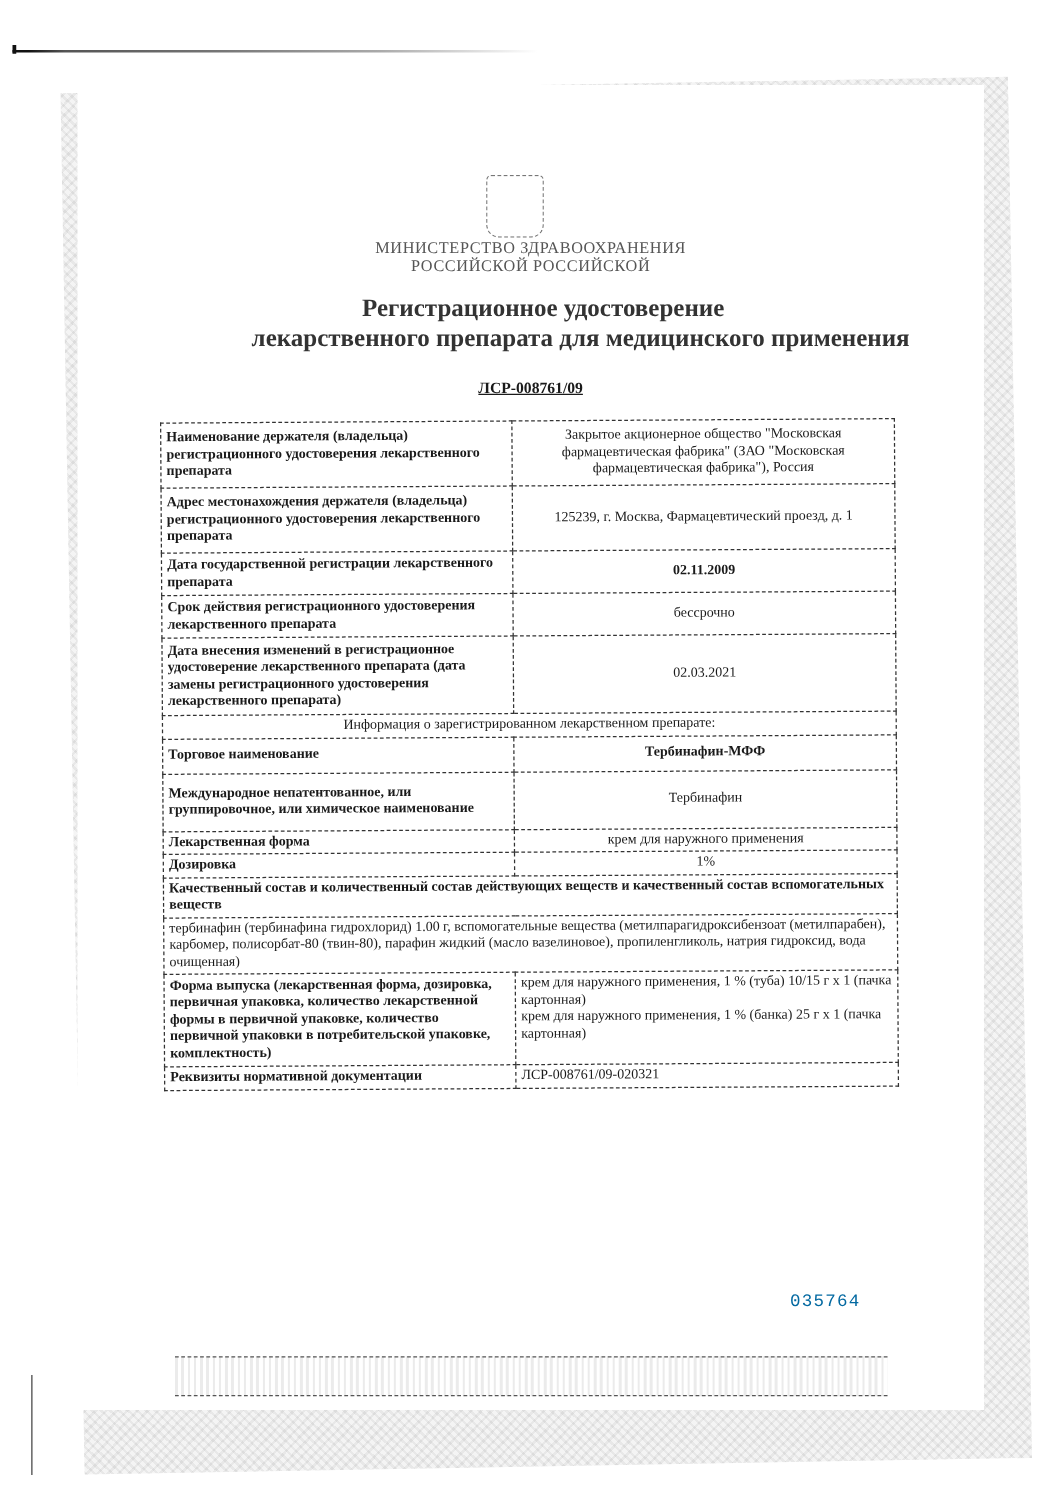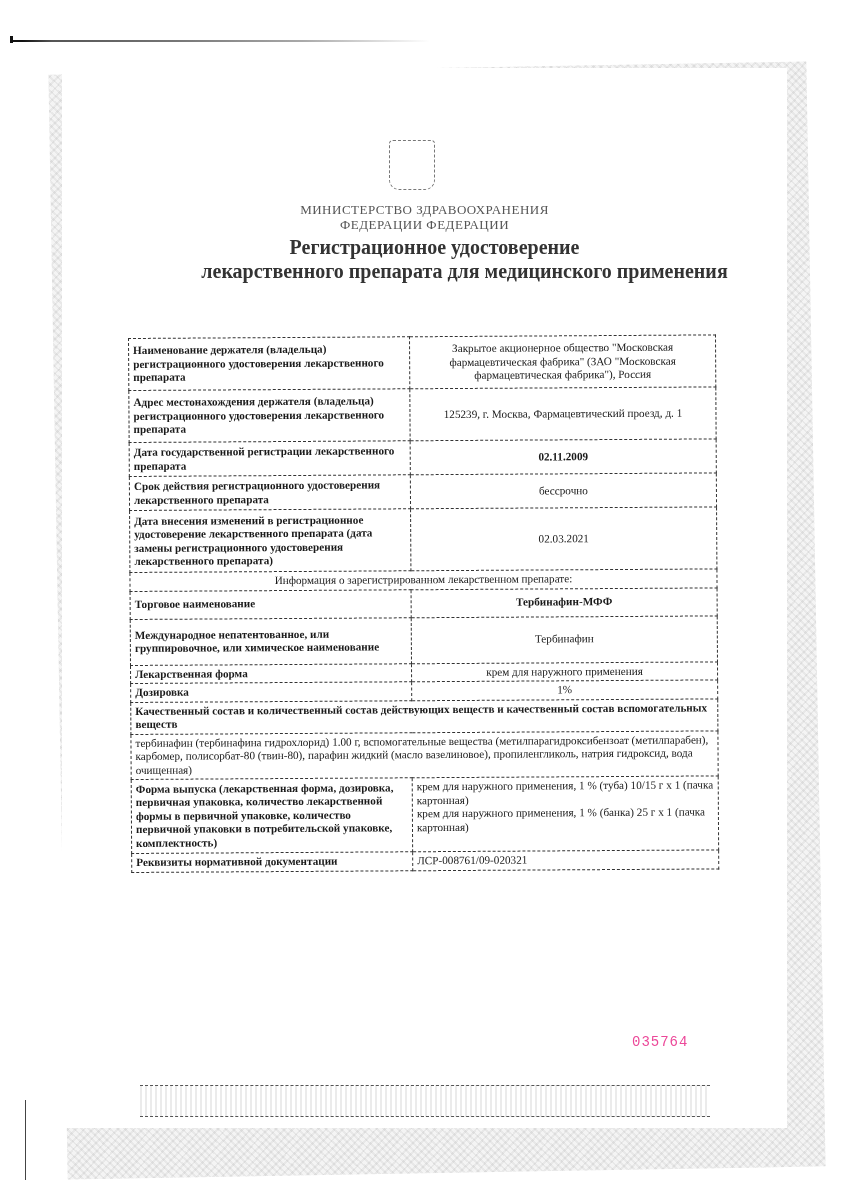--- a/index.html
+++ b/index.html
@@ -10,59 +10,60 @@
   .frame{position:absolute;left:58px;top:68px;width:758px;height:1105px;
     background:
       repeating-linear-gradient(45deg,rgba(0,0,0,.05) 0 2px,transparent 2px 5px),
       repeating-linear-gradient(-45deg,rgba(0,0,0,.05) 0 2px,transparent 2px 6px),
       #f4f4f4;
     transform:rotate(-1deg);}
   .frame-inner{position:absolute;left:62px;top:68px;right:62px;bottom:72px;background:#fff;
     box-shadow:0 0 14px 8px rgba(255,255,255,.9) inset;}
   .sheet{position:absolute;left:0;top:0;width:849px;height:1200px;}
   .emblem{position:absolute;left:389px;top:140px;width:44px;height:48px;border:1px dashed #777;border-radius:4px 4px 10px 10px;}
-  .ministry{position:absolute;left:0;width:849px;text-align:center;font-size:13px;letter-spacing:.5px;color:#555;margin-top:12px;}
+  .ministry{position:absolute;left:0;width:849px;text-align:center;font-size:13px;letter-spacing:.5px;color:#555;}
   .ministry.l1{top:190px;}
   .ministry.l2{top:205px;}
   .title{position:absolute;left:0;width:849px;text-align:center;font-size:20px;font-weight:bold;color:#333;}
   .title.l1{top:236px;left:10px;}
   .title.l2{top:260px;left:40px;}
   .regnum{position:absolute;left:0;width:849px;text-align:center;top:303px;font-size:12.5px;font-weight:bold;text-decoration:underline;}
   .regnum-caption{position:absolute;left:0;width:849px;text-align:center;top:319px;font-size:11.5px;}
   table.main{position:absolute;left:128px;top:338px;width:588px;border-collapse:collapse;font-size:11.2px;line-height:13.5px;transform:rotate(-0.35deg);transform-origin:left top;}
   table.main td{border:1px dashed #333;padding:2px 4px;vertical-align:middle;}
   td.lbl{font-weight:bold;width:272px;text-align:left;}
   td.val{text-align:center;}
   td.val.bold{font-weight:bold;}
   td.section{text-align:center;font-weight:normal;}
   td.wide-bold{font-weight:bold;}
   td.wide{}
   td.val.left{text-align:left;}
-  .stamp{position:absolute;left:632px;top:1034px;font-family:"Liberation Mono",monospace;font-size:14px;letter-spacing:1px;color:#ec4899;}
+  .stamp{position:absolute;left:632px;top:1034px;font-family:"Liberation Mono",monospace;font-size:14px;letter-spacing:1px;color:#0369a1;}
   .bottom-band{position:absolute;left:140px;top:1085px;width:570px;height:30px;border-top:1px dashed #555;border-bottom:1px dashed #555;
     background:repeating-linear-gradient(90deg,rgba(0,0,0,.08) 0 2px,transparent 2px 5px);}
 </style>
 </head>
 <body>
 
 <div class="sheet">
   <div class="scan-corner"></div>
   <div class="scan-line-top"></div>
   <div class="scan-line-left"></div>
 
   <div class="frame"></div>
   <div class="frame-inner"></div>
 
   <div class="emblem"></div>
   <div class="ministry l1">МИНИСТЕРСТВО ЗДРАВООХРАНЕНИЯ</div>
-  <div class="ministry l2">ФЕДЕРАЦИИ ФЕДЕРАЦИИ</div>
+  <div class="ministry l2">РОССИЙСКОЙ РОССИЙСКОЙ</div>
 
   <div class="title l1">Регистрационное удостоверение</div>
   <div class="title l2">лекарственного препарата для медицинского применения</div>
 
+  <div class="regnum">ЛСР-008761/09</div>
 
   <table class="main">
     <tbody>
         <tr style="height:52px">
       <td class="lbl">Наименование держателя (владельца) регистрационного удостоверения лекарственного препарата</td>
       <td class="val">Закрытое акционерное общество "Московская фармацевтическая фабрика" (ЗАО "Московская фармацевтическая фабрика"), Россия</td>
     </tr>
     <tr style="height:52px">
       <td class="lbl">Адрес местонахождения держателя (владельца) регистрационного удостоверения лекарственного препарата</td>
       <td class="val">125239, г. Москва, Фармацевтический проезд, д. 1</td>

